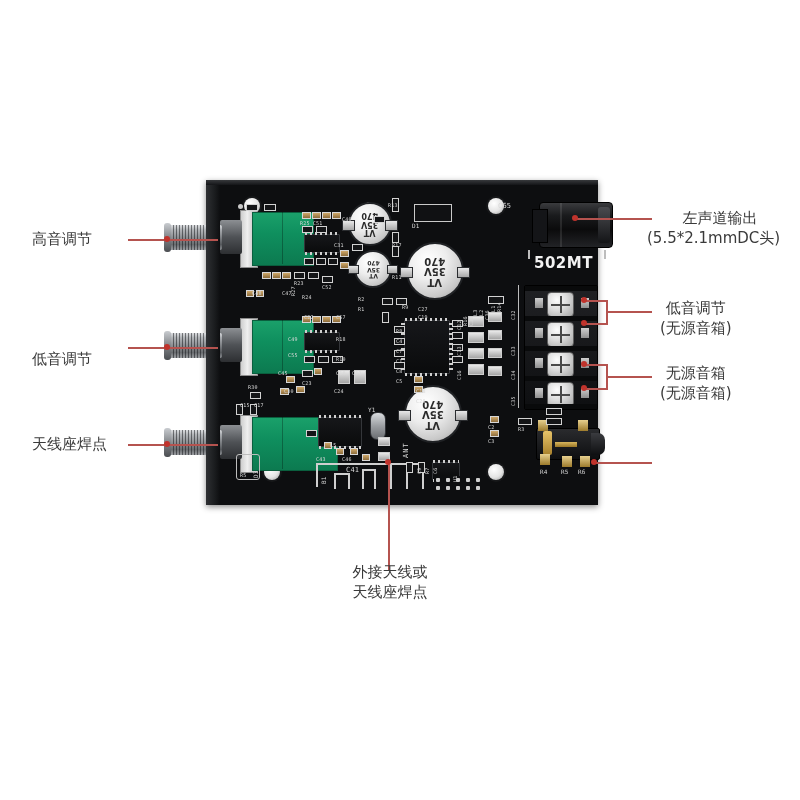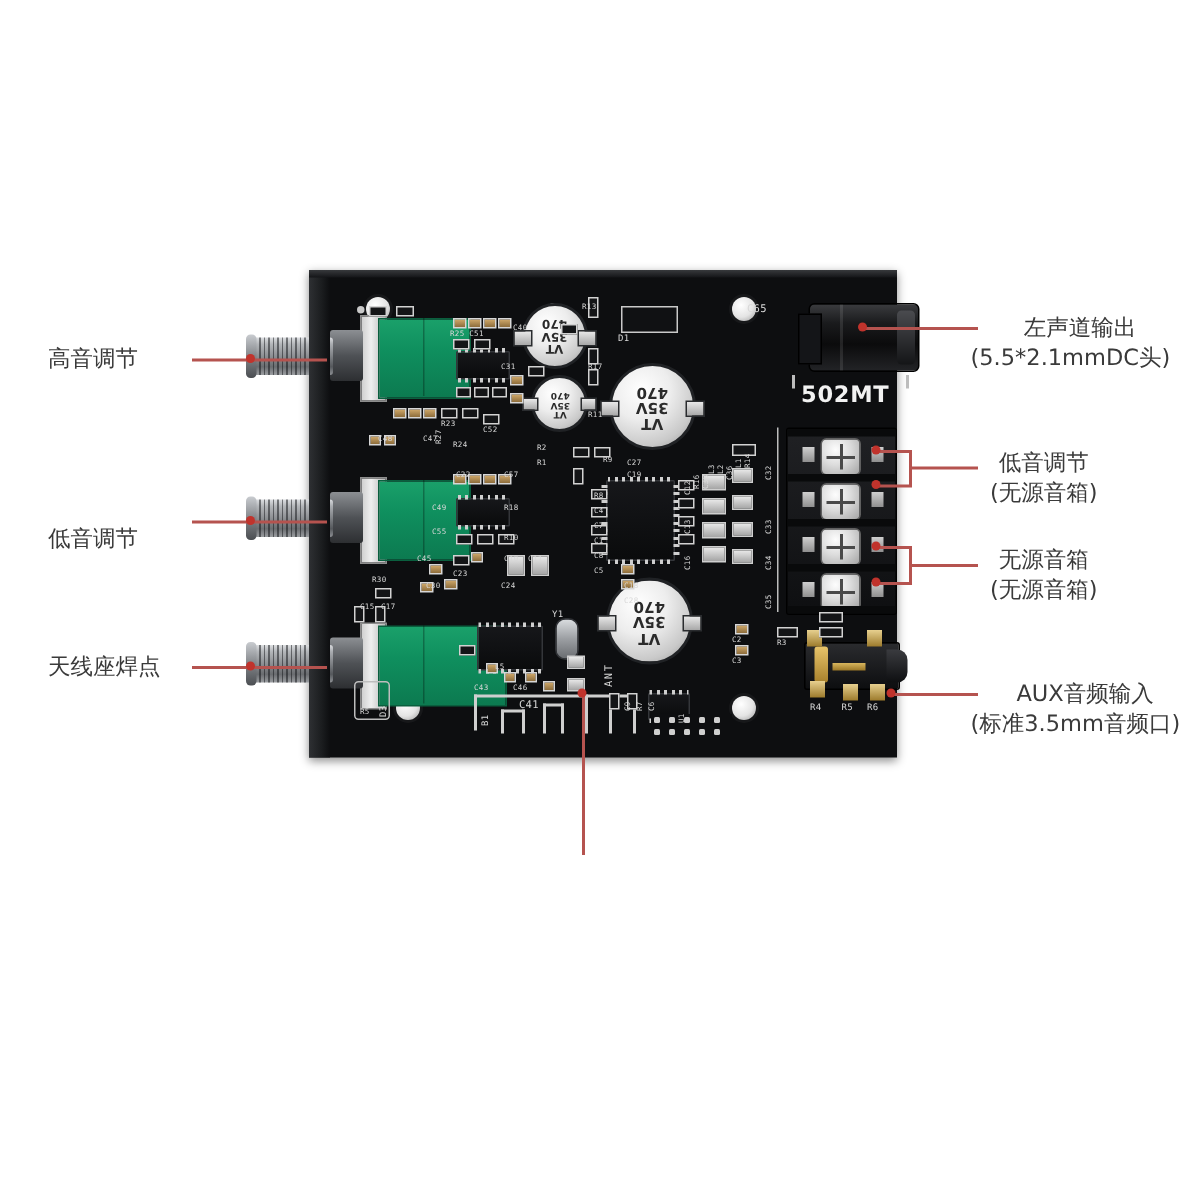--- a/index.html
+++ b/index.html
@@ -513,19 +513,19 @@
   <div class="anno left" style="left:660px;top:298px;">
     <span>低音调节</span>
     <span class="l2">(无源音箱)</span>
   </div>
 
   <div class="anno left" style="left:660px;top:363px;">
     <span>无源音箱</span>
     <span class="l2">(无源音箱)</span>
   </div>
 
-  <div class="anno left" style="left:660px;top:452px;">
-    <span>AUX音频输入</span>
-    <span class="l2" style="margin-left:-13px;">(标准3.5mm音频口)</span>
-  </div>
-
+
+  <div class="anno center" style="left:340px;top:562px;width:100px;">
+    <span>外接天线或</span>
+    <span class="l2">天线座焊点</span>
+  </div>
 
 </div>
 
 </body></html>

